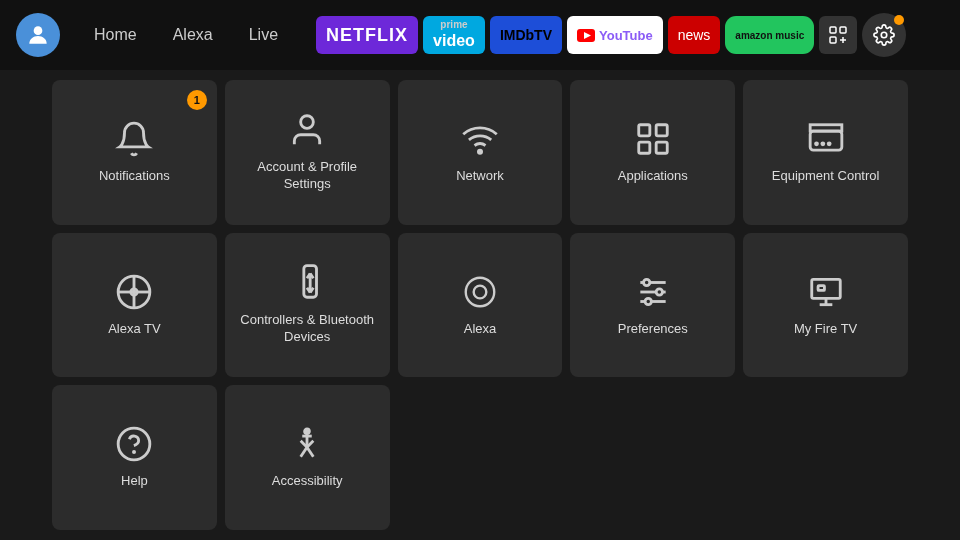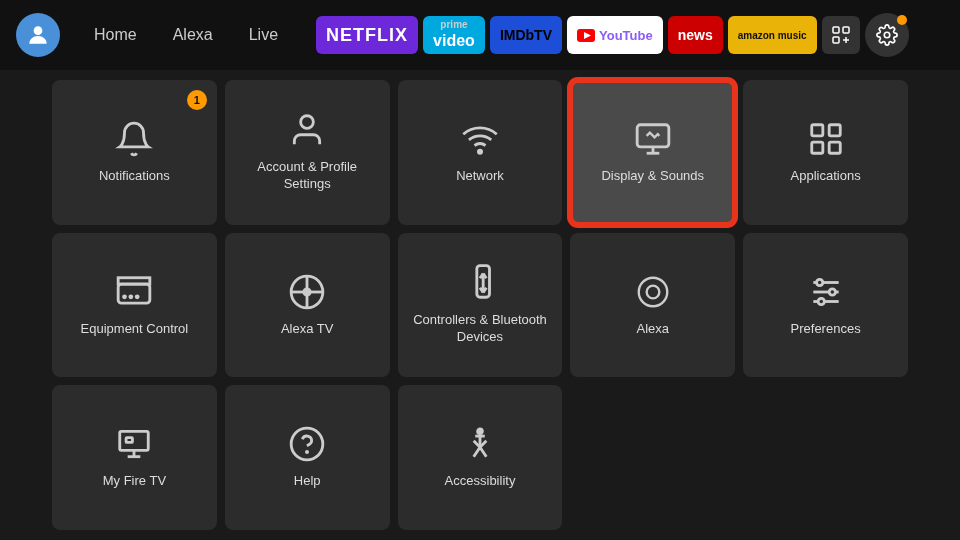--- a/index.html
+++ b/index.html
@@ -62,21 +62,21 @@
       font-size: 13px;
       font-weight: bold;
       cursor: pointer;
       flex-shrink: 0;
     }
     .pill-netflix { background: #6d28d9; color: white; font-size: 18px; letter-spacing: 1px; }
     .pill-prime { background: #00a8e0; color: white; font-size: 11px; }
     .pill-imdb { background: #1d4ed8; color: #000; }
     .pill-youtube { background: white; color: #222; }
     .pill-news { background: #cc0000; color: white; font-size: 13px; }
-    .pill-amazon-music { background: #eab308; color: #111; font-size: 11px; }
+    .pill-amazon-music { background: #22c55e; color: #111; font-size: 11px; border-radius: 11px; }
     .pill-grid { background: #333; color: white; width: 38px; padding: 0; font-size: 18px; }
     .pill-settings { background: #333; color: white; width: 44px; height: 44px; border-radius: 50%; display: flex; align-items: center; justify-content: center; position: relative; }
     .settings-dot { width: 10px; height: 10px; background: #f90; border-radius: 50%; position: absolute; top: 2px; right: 2px; }
 
     
     .settings-grid {
       padding: 10px 52px;
       display: grid;
       grid-template-columns: repeat(5, 1fr);
       grid-template-rows: repeat(3, 1fr);
@@ -159,21 +159,21 @@
         </div>
     </div>
     <div class="app-pill pill-imdb" style="font-weight:bold;font-size:14px;">IMDb<span style="font-size:14px;">TV</span></div>
     <div class="app-pill pill-youtube">
       <svg width="18" height="13" viewBox="0 0 18 13" style="margin-right:4px;">
           <rect width="18" height="13" rx="3" fill="#FF0000"></rect>
           <polygon points="7,3 14,6.5 7,10" fill="white"></polygon>
         </svg>
       <span style="color:#8b5cf6;font-size:13px;font-weight:600;">YouTube</span>
     </div>
-    <div class="app-pill pill-news" style="font-size:14px;font-weight:bold;">news</div>
+    <div class="app-pill pill-news" style="font-size:14px;font-weight:normal;">news</div>
     <div class="app-pill pill-amazon-music" style="font-size:10px;font-weight:bold;">amazon music</div>
     <div class="app-pill pill-grid">
       <svg width="18" height="18" viewBox="0 0 18 18" fill="none" stroke="white" stroke-width="1.5">
         <rect x="1" y="1" width="6" height="6" rx="1"></rect>
         <rect x="11" y="1" width="6" height="6" rx="1"></rect>
         <rect x="1" y="11" width="6" height="6" rx="1"></rect>
         <line x1="11" y1="14" x2="17" y2="14"></line>
         <line x1="14" y1="11" x2="14" y2="17"></line>
       </svg>
     </div>
@@ -209,29 +209,20 @@
   <div class="grid-item">
     <svg viewBox="0 0 24 24">
       <path d="M5 12.55a11 11 0 0 1 14.08 0"></path>
       <path d="M1.42 9a16 16 0 0 1 21.16 0"></path>
       <path d="M8.53 16.11a6 6 0 0 1 6.95 0"></path>
       <circle cx="12" cy="20" r="1" fill="#ccc"></circle>
     </svg>
     <div class="grid-item-label">Network</div>
   </div>
 
-  <div class="grid-item active">
-    <svg viewBox="0 0 24 24">
-      <rect x="2" y="3" width="20" height="14" rx="2" ry="2"></rect>
-      <line x1="8" y1="21" x2="16" y2="21"></line>
-      <line x1="12" y1="17" x2="12" y2="21"></line>
-      <polyline points="8,10 10,8 13,11 15,9 16,10" stroke="#ccc" stroke-width="1.5"></polyline>
-    </svg>
-    <div class="grid-item-label">Display &amp; Sounds</div>
-  </div>
 
   <div class="grid-item">
     <svg viewBox="0 0 24 24">
       <rect x="3" y="3" width="7" height="7" rx="1"></rect>
       <rect x="14" y="3" width="7" height="7" rx="1"></rect>
       <rect x="14" y="14" width="7" height="7" rx="1"></rect>
       <rect x="3" y="14" width="7" height="7" rx="1"></rect>
     </svg>
     <div class="grid-item-label">Applications</div>
   </div>

